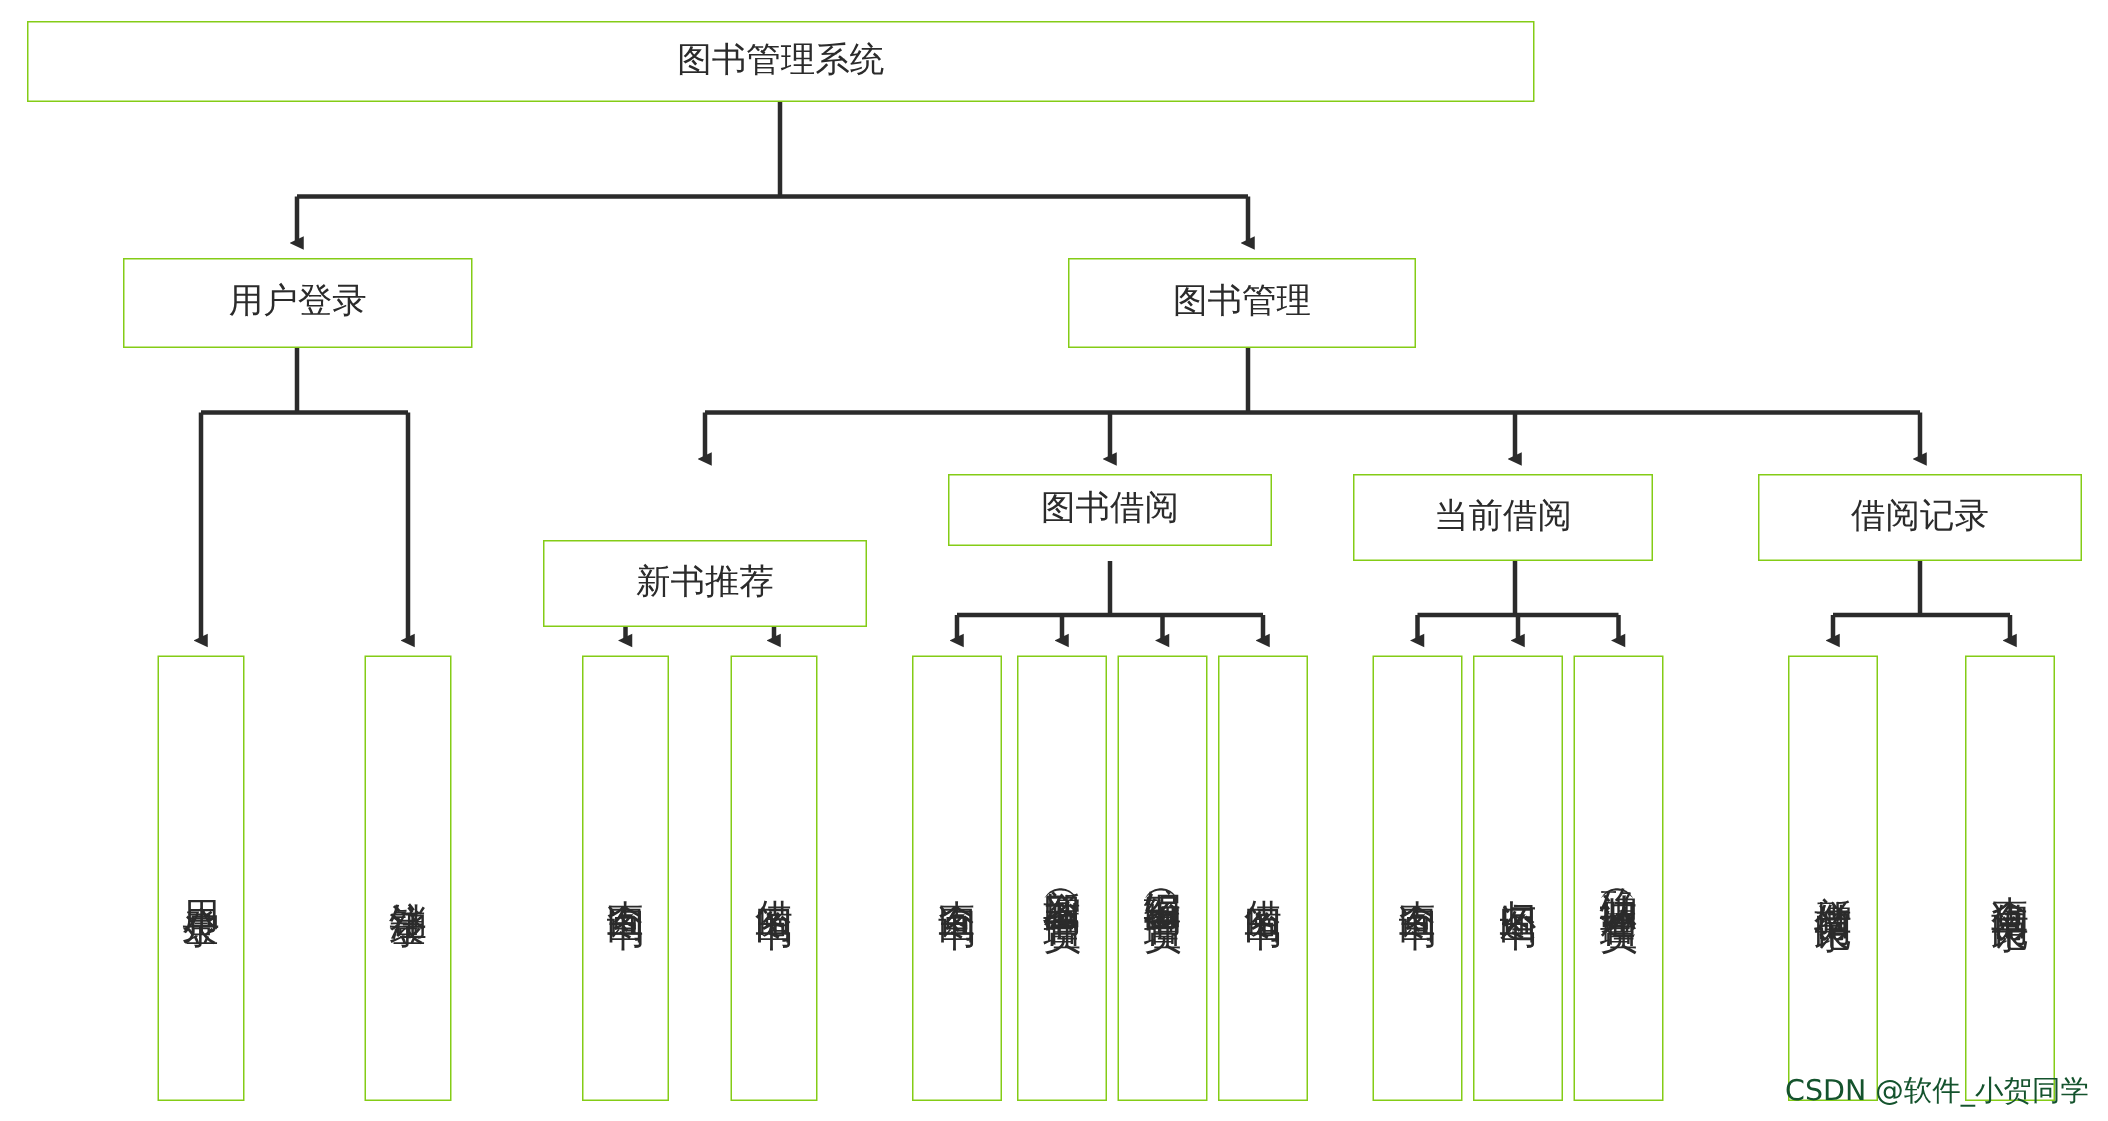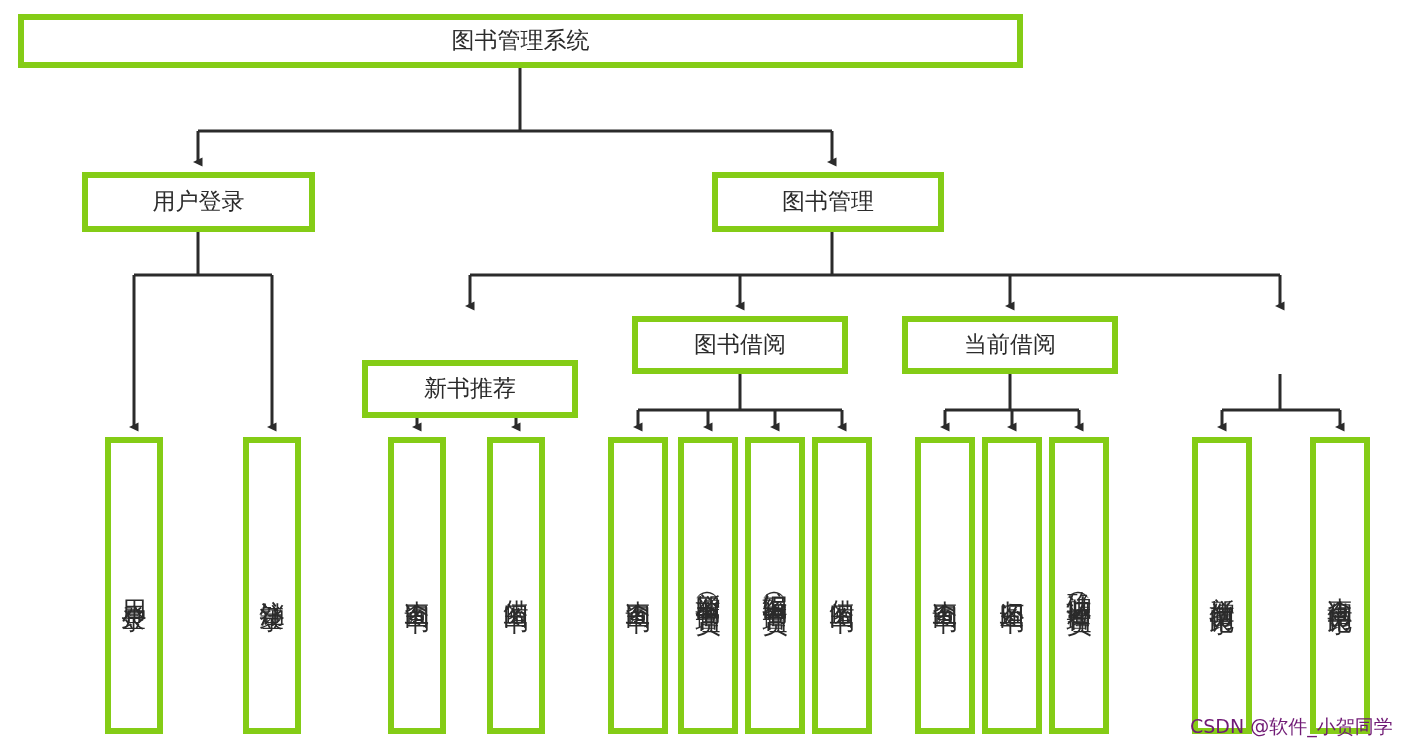--- a/index.html
+++ b/index.html
@@ -21,21 +21,21 @@
     position: absolute;
     left: 0;
     top: 0;
     width: 1405px;
     height: 747px;
   }
   .node {
     position: absolute;
     box-sizing: border-box;
     background: #ffffff;
-    border: 6px solid #84cc16;
+    border: 1px solid #84cc16;
     display: flex;
     align-items: center;
     justify-content: center;
     z-index: 2;
   }
   .node .lbl {
     color: #2b2b2b;
     line-height: 1.18;
     text-align: center;
     white-space: nowrap;
@@ -52,21 +52,21 @@
   }
   .node.vert .lbl {
     writing-mode: vertical-rl;
     text-orientation: upright;
     font-size: 25px;
     letter-spacing: 3px;
     line-height: 1;
   }
   .watermark {
     position: absolute;
-    color: #701a75;
+    color: #14532d;
     font-size: 19px;
     white-space: nowrap;
     z-index: 3;
     font-family: "DejaVu Sans", "Liberation Sans", sans-serif;
     text-align: right;
   }
 </style>
 </head>
 <body>
 
@@ -129,25 +129,28 @@
   <div class="node horiz" style="left:82px; top:172px; width:233px; height:60px;">
     <span class="lbl">用户登录</span>
   </div>
   <div class="node horiz" style="left:712px; top:172px; width:232px; height:60px;">
     <span class="lbl">图书管理</span>
   </div>
 
   <div class="node horiz" style="left:362px; top:316px; width:216px; height:58px;margin-top:44px;">
     <span class="lbl">新书推荐</span>
   </div>
-  <div class="node horiz" style="left:632px; top:316px; width:216px; height:58px;">
+  <div class="node horiz" style="left:632px; top:316px; width:216px; height:48px;">
     <span class="lbl">图书借阅</span>
   </div>
-  <div class="node horiz" style="left:902px; top:316px; width:216px; height:58px;">
+  <div class="node horiz" style="left:902px; top:316px; width:200px; height:58px;">
     <span class="lbl">当前借阅</span>
+  </div>
+  <div class="node horiz" style="left:1172px; top:316px; width:216px; height:58px;">
+    <span class="lbl">借阅记录</span>
   </div>
 
   <div class="node vert" style="left:105px; top:437px; width:58px; height:297px;">
     <span class="lbl">用户登录</span>
   </div>
   <div class="node vert" style="left:243px; top:437px; width:58px; height:297px;">
     <span class="lbl">注销登录</span>
   </div>
   <div class="node vert" style="left:388px; top:437px; width:58px; height:297px;">
     <span class="lbl">查询图书</span>

